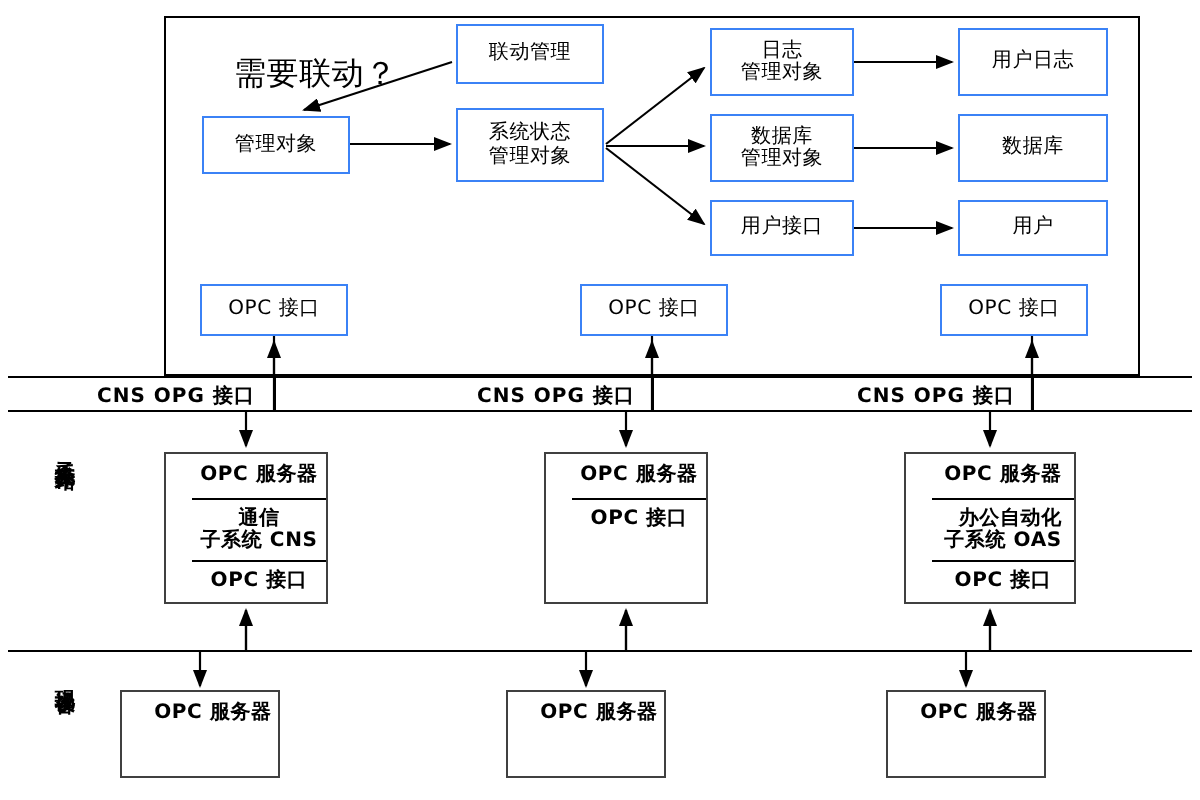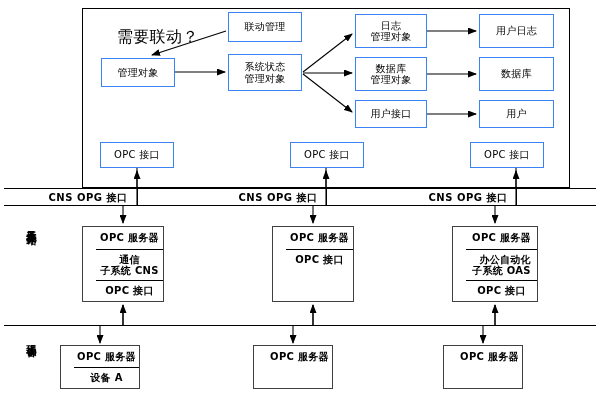--- a/index.html
+++ b/index.html
@@ -180,21 +180,20 @@
 
   <div class="stack" style="left:452px; top:226px; width:86px; height:76px;">
     <div class="cell" style="height:22px;">OPC 服务器</div>
     <div class="cell" style="height:31px;text-align:right;">办公自动化
 子系统 OAS</div>
     <div class="cell" style="height:21px;">OPC 接口</div>
   </div>
 
   <div class="stack" style="left:60px; top:345px; width:80px; height:44px;">
     <div class="cell" style="height:21px;">OPC 服务器</div>
-    <div class="cell" style="height:21px;">设备 A</div>
   </div>
 
   <div class="stack" style="left:253px; top:345px; width:80px; height:44px;">
     <div class="cell" style="height:21px;">OPC 服务器</div>
   </div>
 
   <div class="stack" style="left:443px; top:345px; width:80px; height:44px;">
     <div class="cell" style="height:21px;">OPC 服务器</div>
   </div>
 

